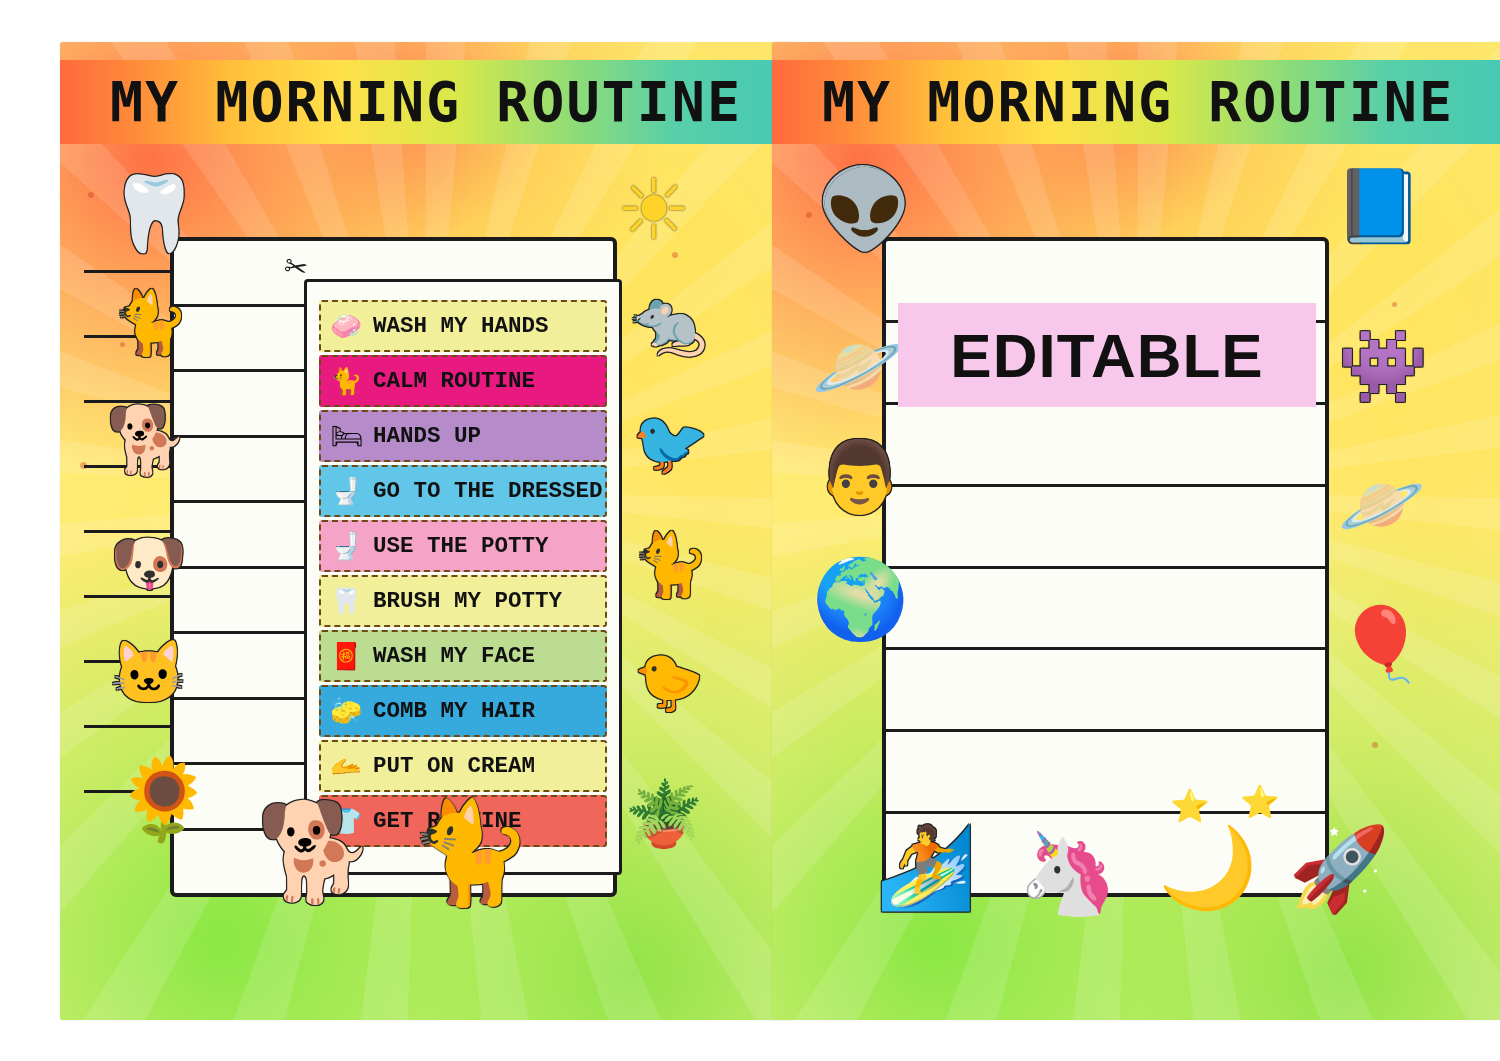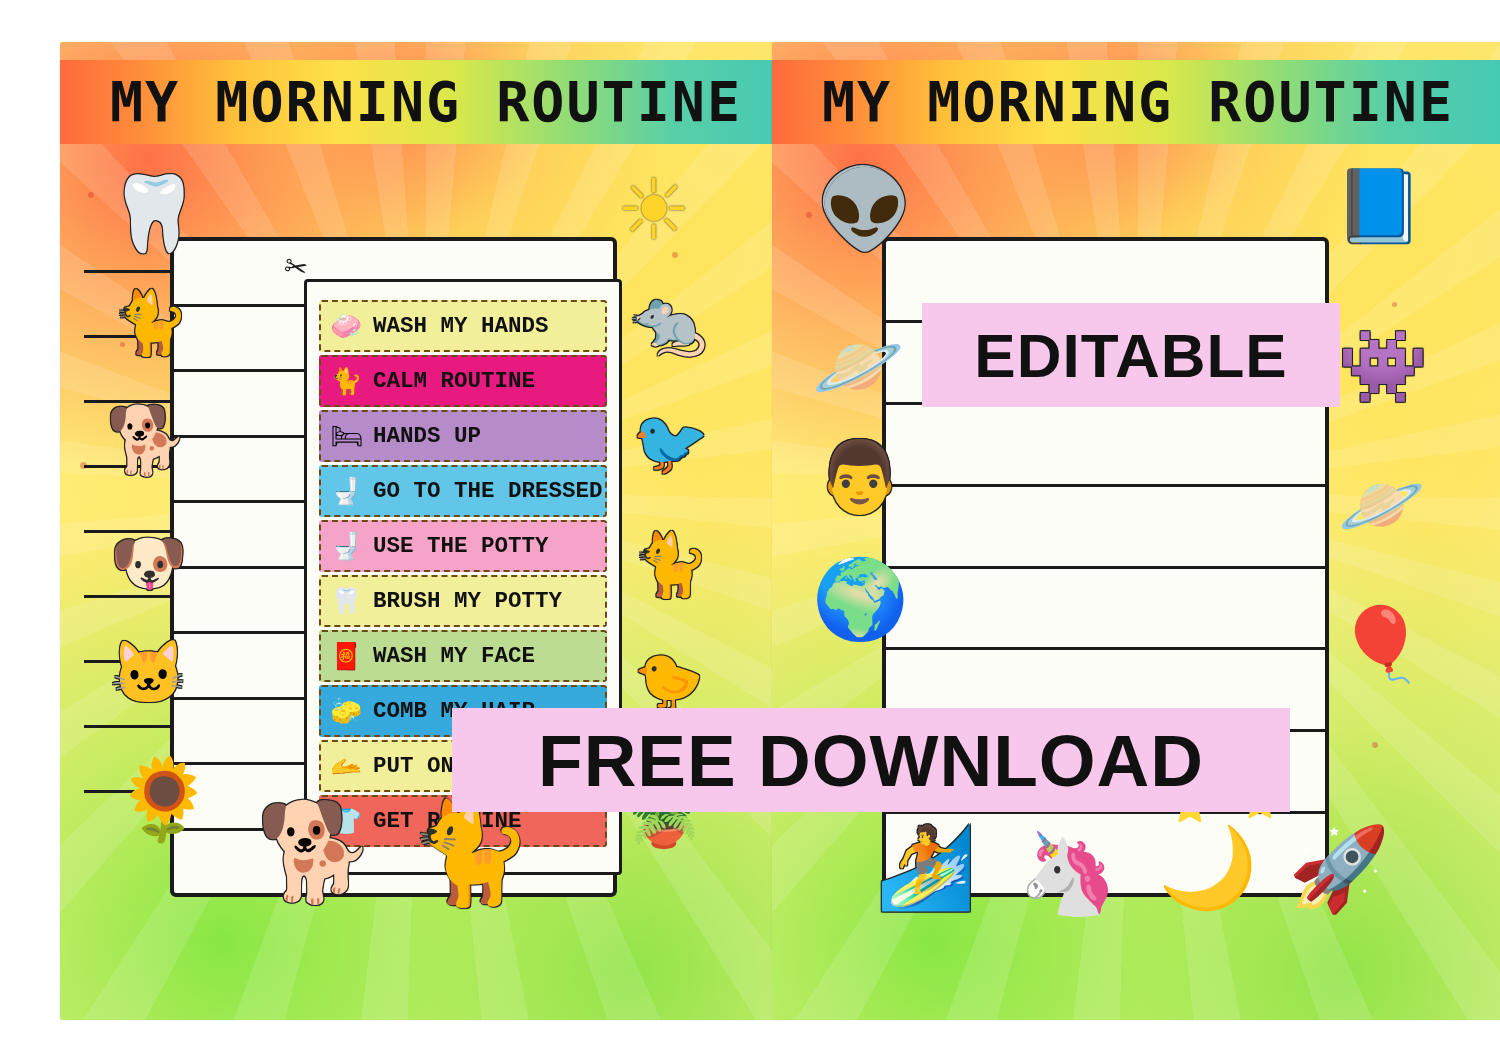--- a/index.html
+++ b/index.html
@@ -203,21 +203,20 @@
     font-weight: bold;
     color: #111;
     letter-spacing: 1px;
     white-space: nowrap;
   }
   #banner-editable {
     left: 898px;
     top: 303px;
     width: 418px;
     height: 104px;
-    margin-left: 24px;
   }
   #banner-editable span { font-size: 62px; }
   #banner-free {
     left: 452px;
     top: 708px;
     width: 838px;
     height: 104px;
   }
   #banner-free span { font-size: 73px; }
 </style>
@@ -360,17 +359,14 @@
     <div class="doodle" style="left:246px;top:792px;font-size:80px;">🦄</div>
     <div class="doodle" style="left:386px;top:786px;font-size:80px;">🌙</div>
     <div class="doodle" style="left:516px;top:786px;font-size:82px;">🚀</div>
     <div class="doodle" style="left:398px;top:748px;font-size:32px;">⭐</div>
     <div class="doodle" style="left:468px;top:744px;font-size:32px;">⭐</div>
   </div>
 
   <div class="banner" id="banner-editable">
     <span>EDITABLE</span>
   </div>
-  <div class="banner" id="banner-free">
-    <span>FREE DOWNLOAD</span>
-  </div>
 
 </div>
 
 </body></html>

